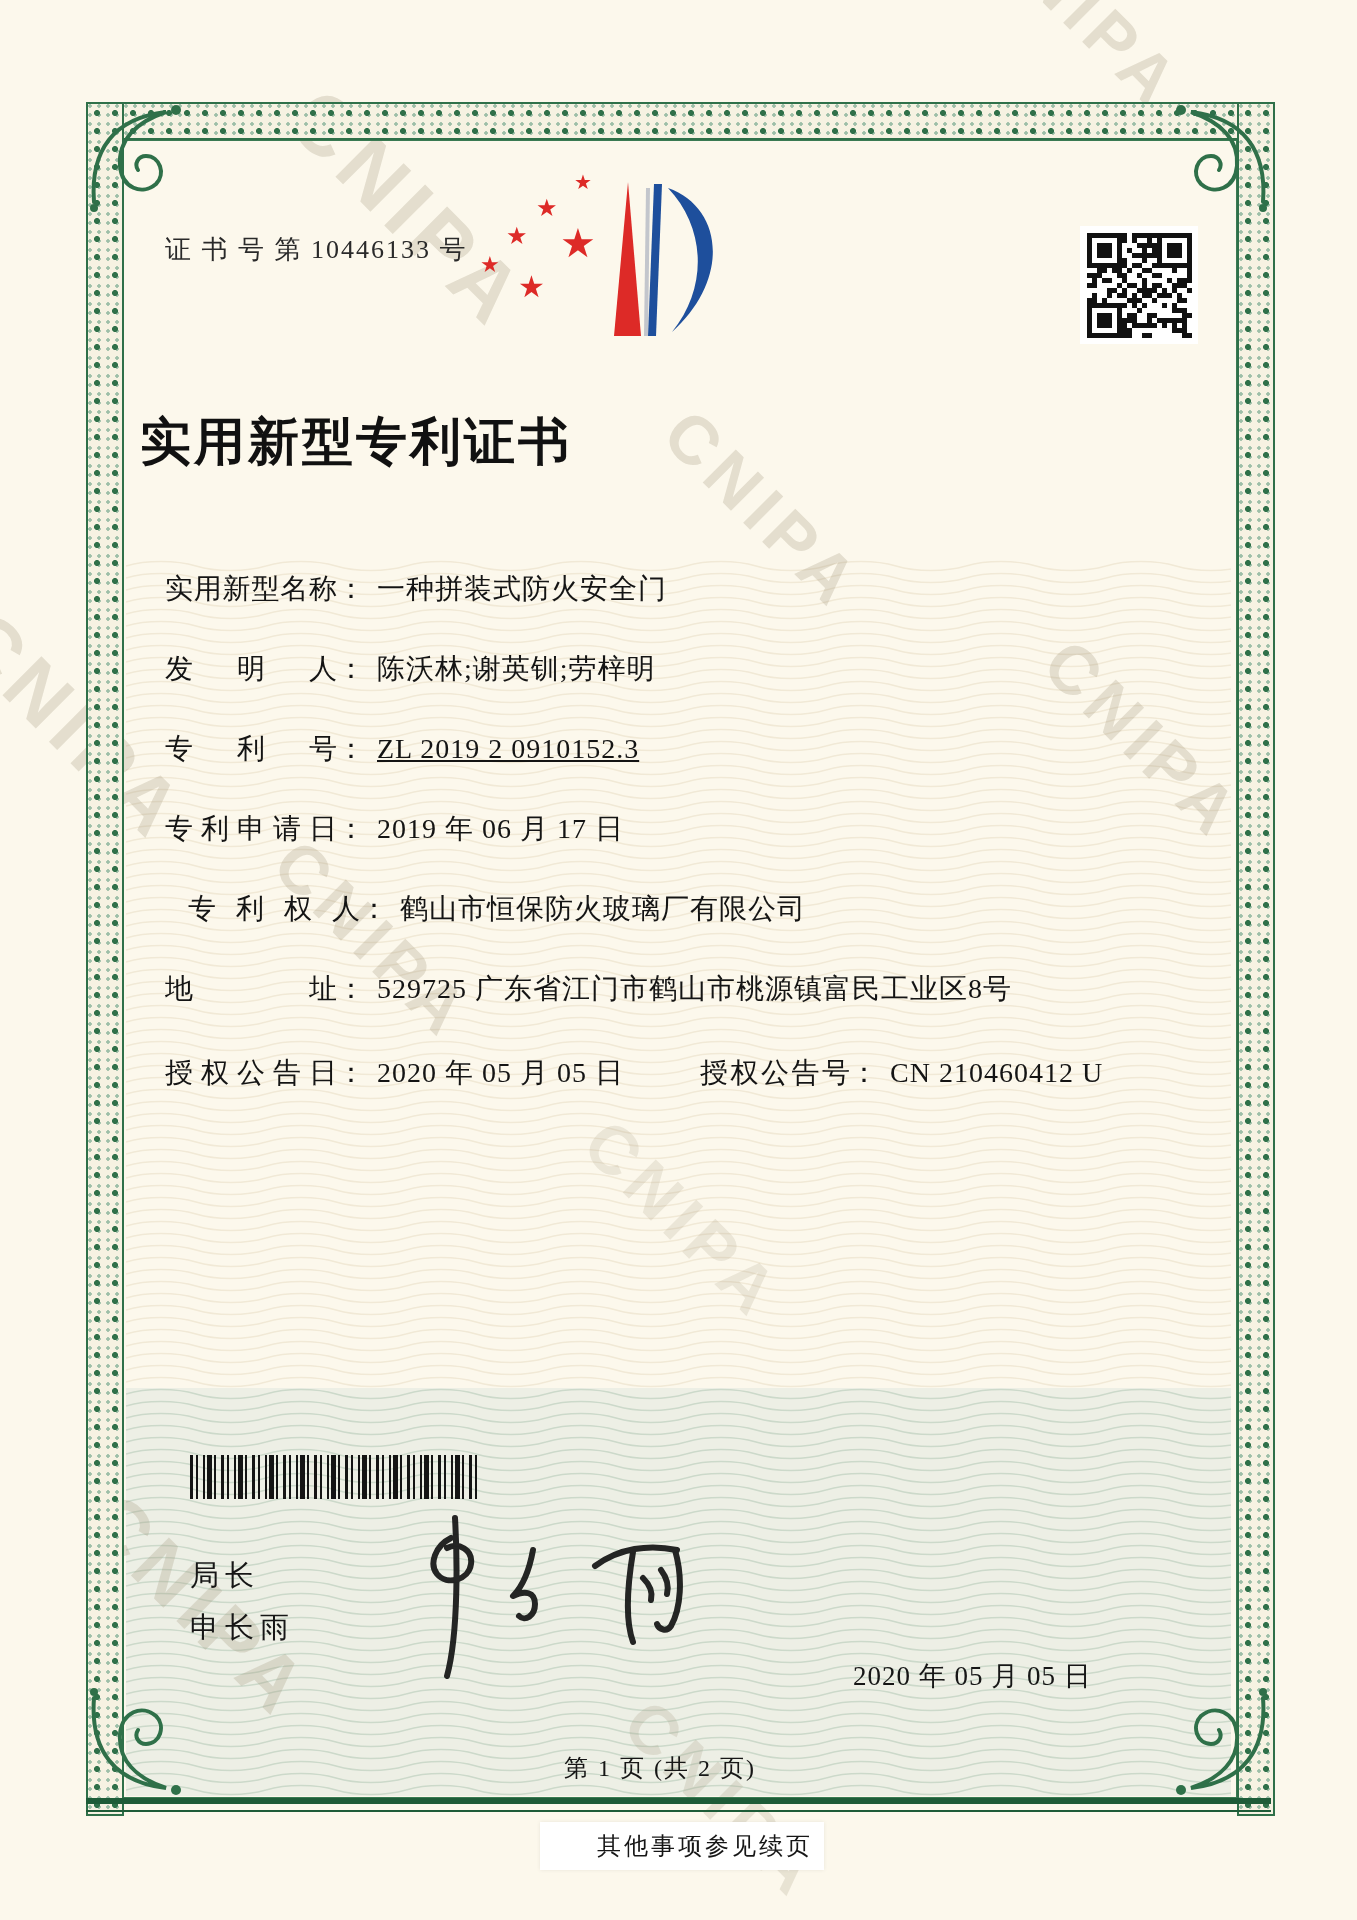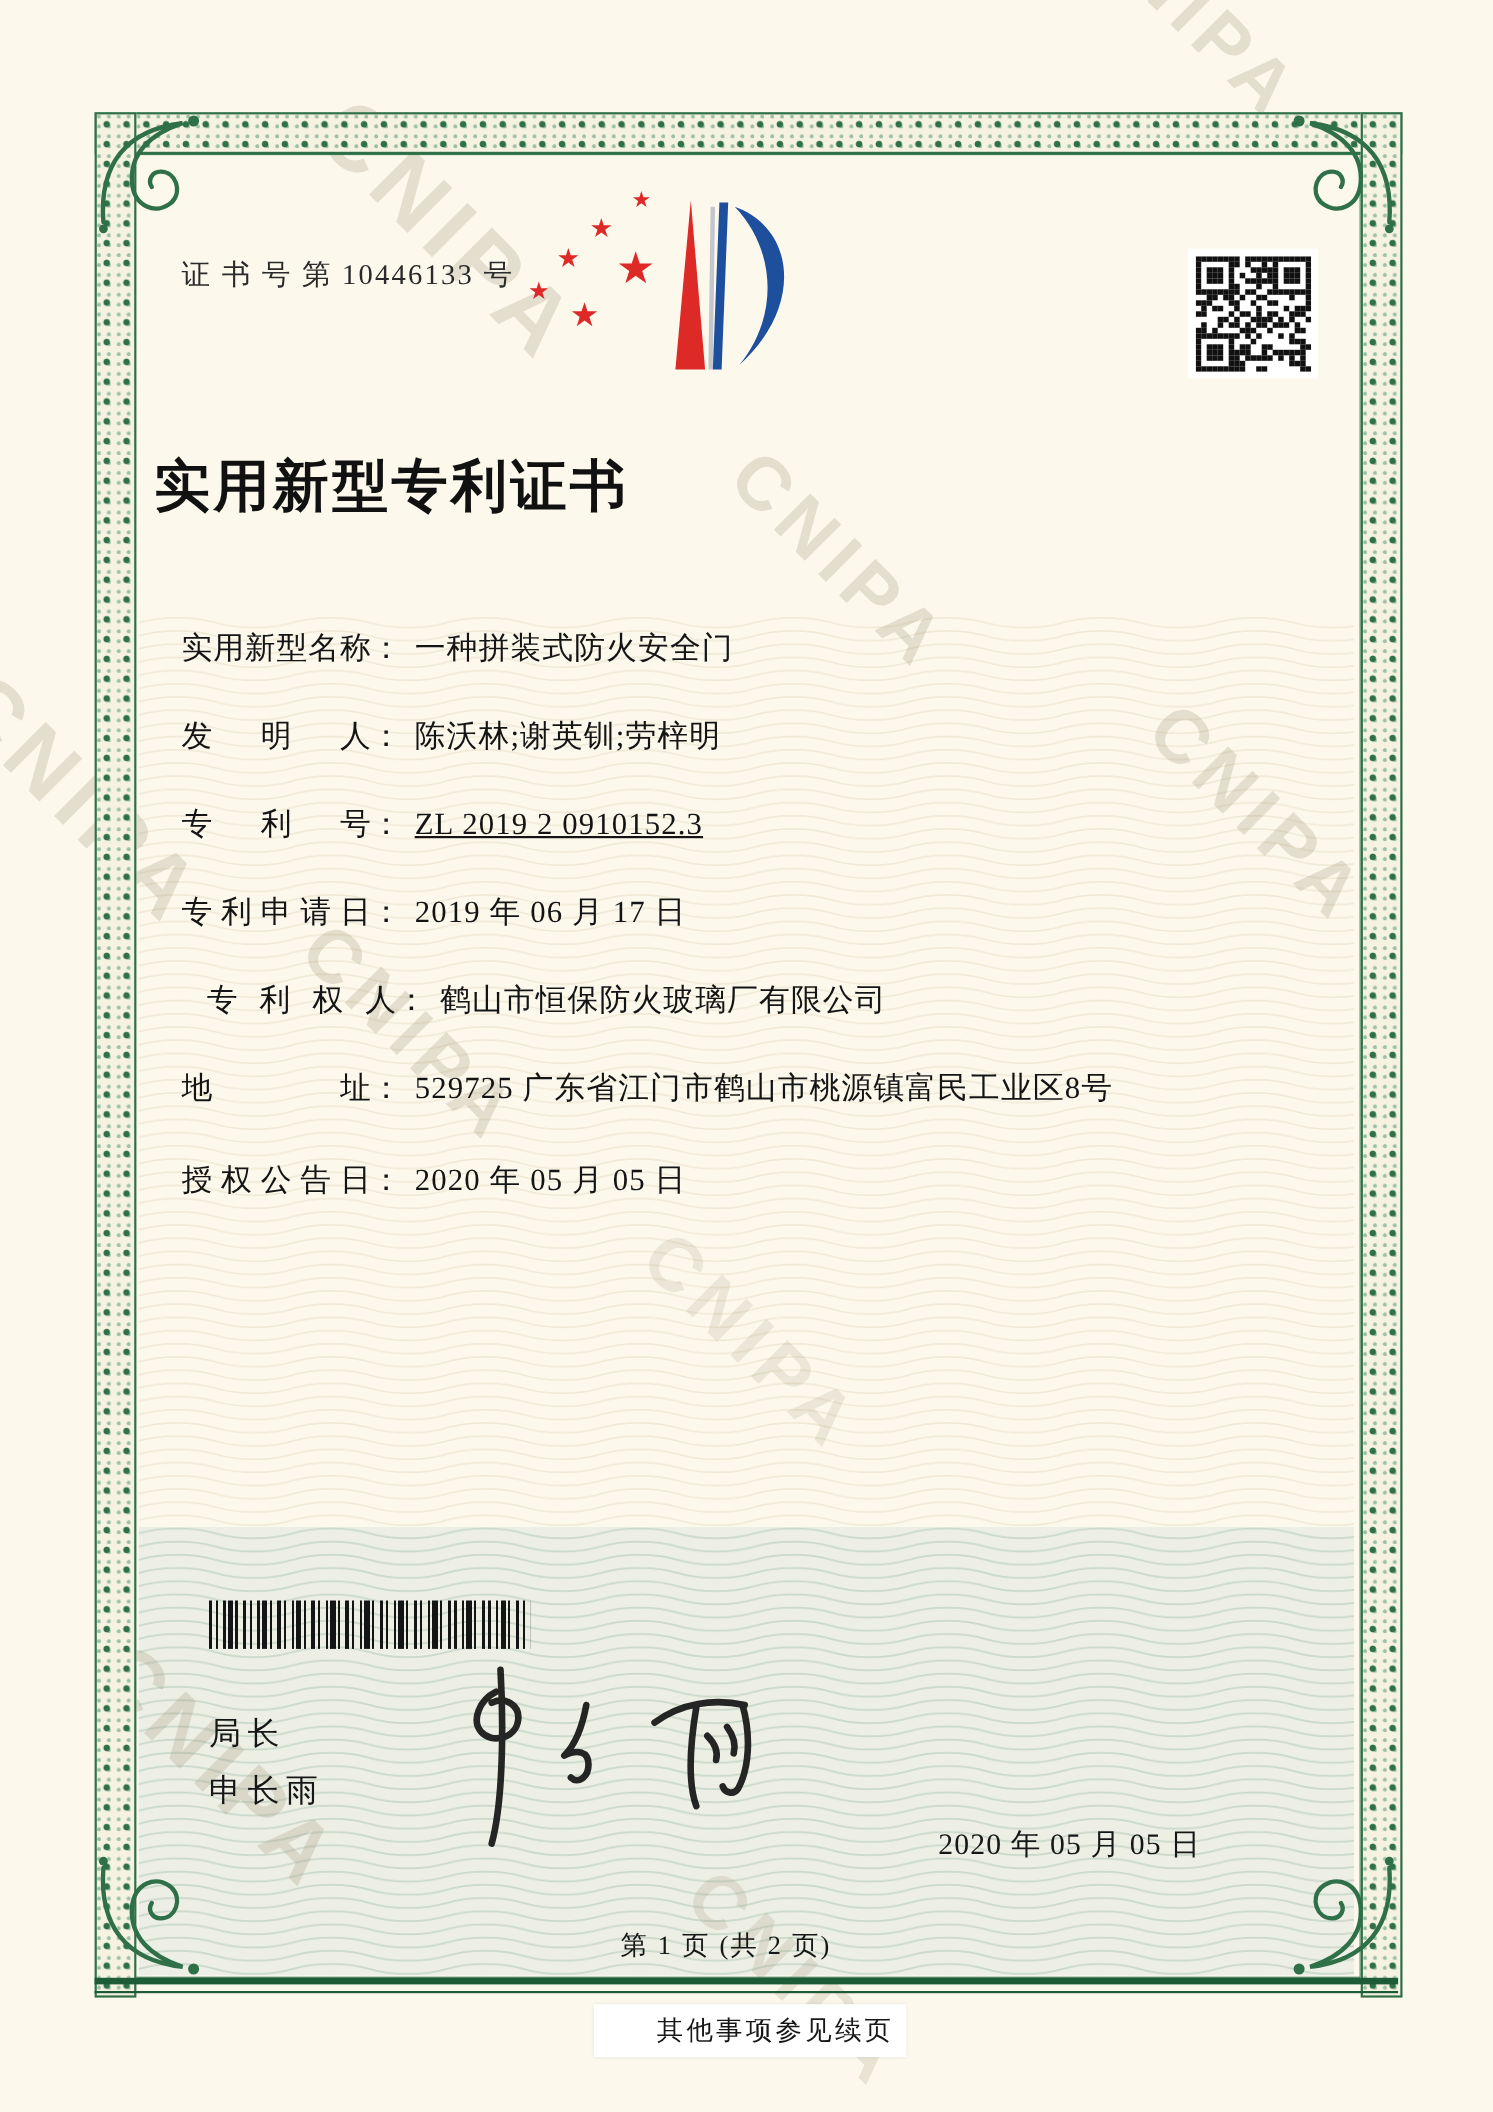--- a/index.html
+++ b/index.html
@@ -417,20 +417,21 @@
   <span class="flabel">专利申请日</span><span class="fcolon">：</span><span class="fvalue">2019 年 06 月 17 日</span>
 </div>
 <div class="frow" style="top:890px;margin-left:23px;">
   <span class="flabel">专利权人</span><span class="fcolon">：</span><span class="fvalue">鹤山市恒保防火玻璃厂有限公司</span>
 </div>
 <div class="frow" style="top:970px;">
   <span class="flabel">地址</span><span class="fcolon">：</span><span class="fvalue">529725 广东省江门市鹤山市桃源镇富民工业区8号</span>
 </div>
 <div class="frow" style="top:1054px;">
   <span class="flabel">授权公告日</span><span class="fcolon">：</span><span class="fvalue">2020 年 05 月 05 日</span>
+  <span class="grant2"><span class="flabel" style="width:150px;">授权公告号</span><span class="fcolon">：</span><span class="fvalue">CN 210460412 U</span></span>
 </div>
 
 <div class="body-text">
 </div>
 
 <div class="barcode"></div>
 
 <div class="director-title">局长</div>
 <div class="director-name">申长雨</div>
 <svg class="signature" width="320" height="170" viewBox="0 0 320 170">

